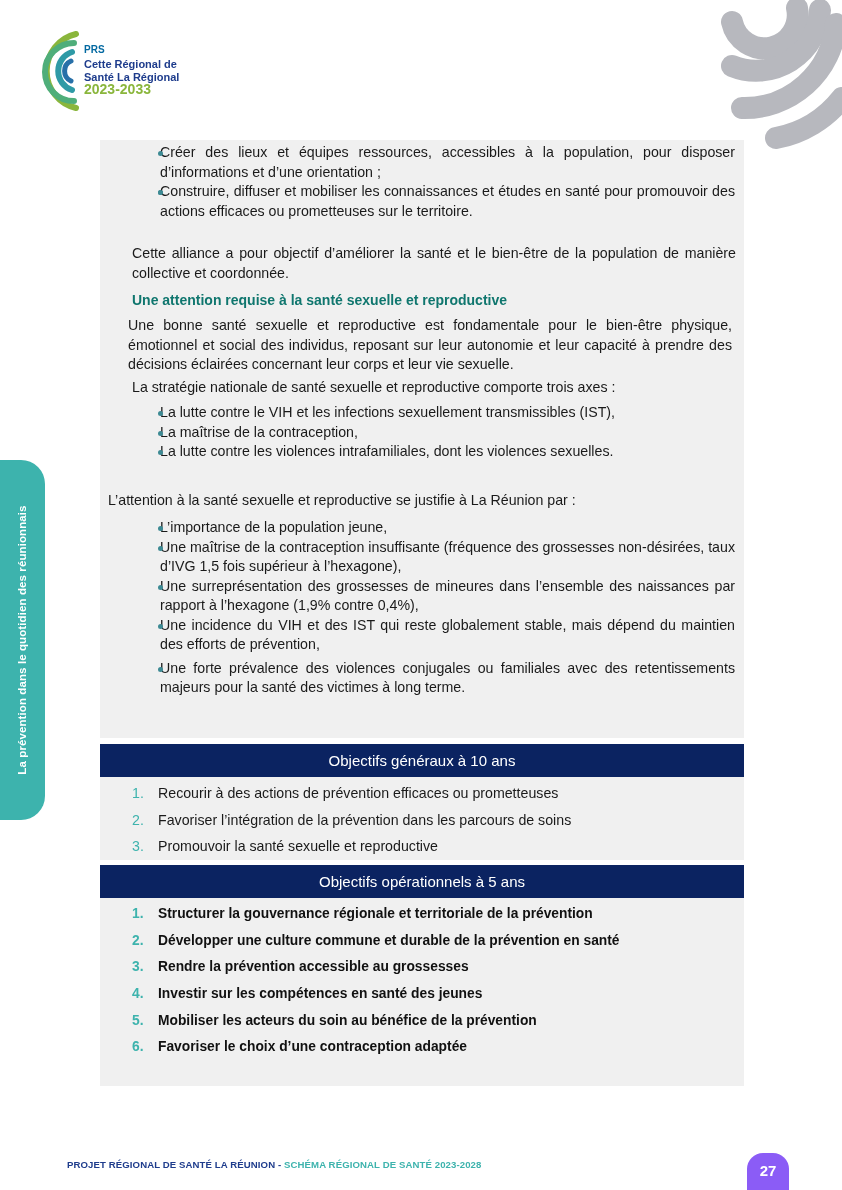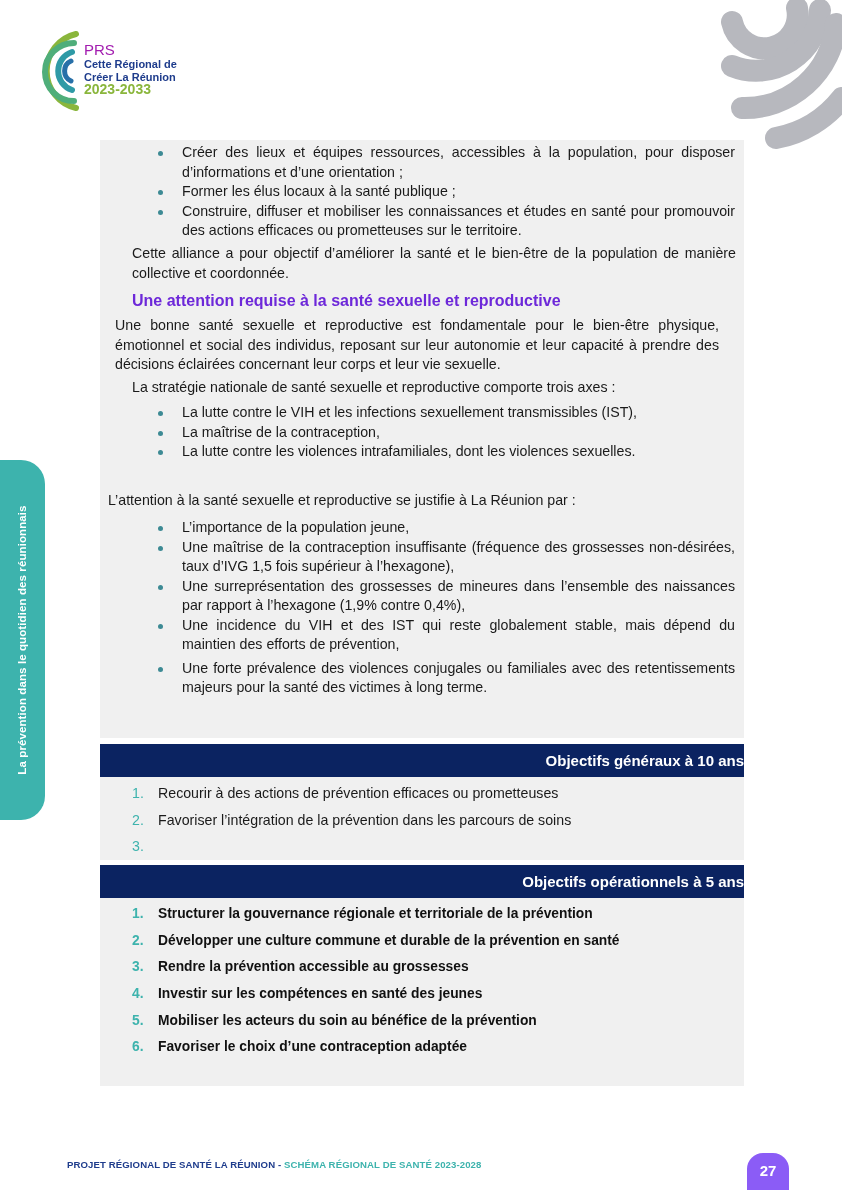--- a/index.html
+++ b/index.html
@@ -3,54 +3,54 @@
   <meta charset="utf-8">
   <style>
     * { box-sizing: border-box; margin: 0; padding: 0; }
     html, body { width: 842px; height: 1190px; background: #ffffff; overflow: hidden; }
     body { position: relative; font-family: "Liberation Sans", "DejaVu Sans", sans-serif; color: #1a1a1a; }
 
     
     .logo { position: absolute; left: 24px; top: 28px; width: 200px; height: 86px; }
     .logo svg { position: absolute; left: 0; top: 0; }
     .logo-text { position: absolute; left: 60px; top: 14px; line-height: 12.5px; }
-    .logo-prs { font-weight: normal; font-size: 15px; color: #a21caf; line-height: 16px; }
+    .logo-prs { font-weight: bold; font-size: 10px; color: #0369a1; line-height: 16px; }
     .logo-line { font-weight: bold; font-size: 11px; color: #1e3c8c; }
     .logo-years { font-weight: bold; font-size: 14px; color: #8ab63c; }
 
     
     .deco { position: absolute; right: 0; top: 0; width: 140px; height: 160px; }
 
     
     .side-tab { position: absolute; left: 0; top: 460px; width: 45px; height: 360px; background: #3db3ad; border-radius: 0 24px 24px 0; }
     .side-tab-text { position: absolute; left: 22px; top: 180px; transform: translate(-50%, -50%) rotate(-90deg); white-space: nowrap; color: #ffffff; font-size: 11.5px; font-weight: bold; letter-spacing: 0.1px; }
 
     
     .content-box { position: absolute; left: 100px; top: 140px; width: 644px; height: 598px; background: #f0f0f0; }
     .text { font-size: 14.2px; line-height: 19.5px; color: #1a1a1a; }
     .just { text-align: justify; }
 
     .bullets { list-style: none; }
-    .bullets li { position: relative; padding-left: 82px; padding-right: 9px; text-align: justify; }
+    .bullets li { position: relative; padding-left: 60px; padding-right: 9px; text-align: justify; }
     .bullets li .dot { position: absolute; left: 58px; top: 8px; width: 5px; height: 5px; border-radius: 50%; background: #3d8a94; }
 
     .list-a { position: absolute; left: 0; top: 3px; width: 644px; }
     .para-a { position: absolute; left: 32px; top: 104px; width: 604px; }
-    .subhead { position: absolute; left: 32px; top: 152px; color: #6d28d9; font-weight: bold; font-size: 16px; }
-    .para-b { position: absolute; left: 15px; top: 176px; width: 604px; }
+    .subhead { position: absolute; left: 32px; top: 152px; color: #0f766e; font-weight: bold; font-size: 14px; }
+    .para-b { position: absolute; left: 28px; top: 176px; width: 604px; }
     .para-c { position: absolute; left: 32px; top: 238px; width: 604px; }
     .list-b { position: absolute; left: 0; top: 263px; width: 644px; }
 
     .para-d { position: absolute; left: 8px; top: 351px; width: 630px; }
     .list-c { position: absolute; left: 0; top: 378px; width: 644px; }
     .list-c li { margin-bottom: 0; }
     .list-c li.gap { margin-top: 4px; }
 
     
-    .band { position: absolute; left: 100px; width: 644px; height: 33px; background: #0b2361; color: #ffffff; font-weight: bold; font-size: 15px; text-align: right; line-height: 33px; }
+    .band { position: absolute; left: 100px; width: 644px; height: 33px; background: #0b2361; color: #ffffff; font-weight: normal; font-size: 15px; text-align: center; line-height: 33px; }
     .band-1 { top: 744px; }
     .band-2 { top: 865px; }
 
     .obj-box { position: absolute; left: 100px; width: 644px; background: #f0f0f0; }
     .obj-box-1 { top: 777px; height: 83px; }
     .obj-box-2 { top: 898px; height: 188px; }
 
     .num-list { list-style: none; position: absolute; left: 0; width: 644px; }
     .num-list li { position: relative; padding-left: 58px; font-size: 14.2px; height: 26.7px; line-height: 26.7px; }
     .num-list li .num { position: absolute; left: 32px; top: 0; color: #3db3ad; }
@@ -71,40 +71,40 @@
 <div class="logo">
   <svg width="60" height="86" viewBox="0 0 60 86">
     <path d="M52 6 A38 38 0 0 0 52 80" fill="none" stroke="#8ab63c" stroke-width="6" stroke-linecap="round"></path>
     <path d="M50 15 A29 29 0 0 0 50 73" fill="none" stroke="#4fae7a" stroke-width="6" stroke-linecap="round"></path>
     <path d="M48 24 A20 20 0 0 0 48 62" fill="none" stroke="#2f9aa6" stroke-width="6" stroke-linecap="round"></path>
     <path d="M47 33 A11 11 0 0 0 47 53" fill="none" stroke="#2870a8" stroke-width="5" stroke-linecap="round"></path>
   </svg>
   <div class="logo-text">
     <div class="logo-prs">PRS</div>
     <div class="logo-line">Cette Régional de</div>
-    <div class="logo-line">Créer La Réunion</div>
+    <div class="logo-line">Santé La Régional</div>
     <div class="logo-years">2023-2033</div>
   </div>
 </div>
 
 <svg class="deco" viewBox="0 0 140 160">
   <path d="M30 22 A32 32 0 0 0 95 8" fill="none" stroke="#b7b8be" stroke-width="22" stroke-linecap="round"></path>
   <path d="M30 66 A64 64 0 0 0 118 10" fill="none" stroke="#b7b8be" stroke-width="22" stroke-linecap="round"></path>
   <path d="M40 108 A92 92 0 0 0 134 24" fill="none" stroke="#b7b8be" stroke-width="22" stroke-linecap="round"></path>
   <path d="M74 138 A110 110 0 0 0 140 98" fill="none" stroke="#b7b8be" stroke-width="22" stroke-linecap="round"></path>
 </svg>
 
 <div class="side-tab">
   <div class="side-tab-text">La prévention dans le quotidien des réunionnais</div>
 </div>
 
 <div class="content-box">
   <ul class="bullets list-a text">
     <li><span class="dot"></span><span>Créer des lieux et équipes ressources, accessibles à la population, pour disposer d’informations et d’une orientation ;</span></li>
-    <li><span class="dot"></span><span>Former les élus locaux à la santé publique ;</span></li>
+    <li><span class="dot"></span></li>
     <li><span class="dot"></span><span>Construire, diffuser et mobiliser les connaissances et études en santé pour promouvoir des actions efficaces ou prometteuses sur le territoire.</span></li>
   </ul>
 
   <p class="para-a text just">Cette alliance a pour objectif d’améliorer la santé et le bien-être de la population de manière collective et coordonnée.</p>
 
   <div class="subhead">Une attention requise à la santé sexuelle et reproductive</div>
 
   <p class="para-b text just">Une bonne santé sexuelle et reproductive est fondamentale pour le bien-être physique, émotionnel et social des individus, reposant sur leur autonomie et leur capacité à prendre des décisions éclairées concernant leur corps et leur vie sexuelle.</p>
 
   <p class="para-c text">La stratégie nationale de santé sexuelle et reproductive comporte trois axes :</p>
@@ -124,21 +124,21 @@
     <li><span class="dot"></span><span>Une incidence du VIH et des IST qui reste globalement stable, mais dépend du maintien des efforts de prévention,</span></li>
     <li class="gap"><span class="dot"></span><span>Une forte prévalence des violences conjugales ou familiales avec des retentissements majeurs pour la santé des victimes à long terme.</span></li>
   </ul>
 </div>
 
 <div class="band band-1">Objectifs généraux à 10 ans</div>
 <div class="obj-box obj-box-1">
   <ol class="num-list num-list-1">
     <li><span class="num">1.</span><span>Recourir à des actions de prévention efficaces ou prometteuses</span></li>
     <li><span class="num">2.</span><span>Favoriser l’intégration de la prévention dans les parcours de soins</span></li>
-    <li><span class="num">3.</span></li>
+    <li><span class="num">3.</span><span>Promouvoir la santé sexuelle et reproductive</span></li>
   </ol>
 </div>
 
 <div class="band band-2">Objectifs opérationnels à 5 ans</div>
 <div class="obj-box obj-box-2">
   <ol class="num-list num-list-2">
     <li><span class="num">1.</span><span>Structurer la gouvernance régionale et territoriale de la prévention</span></li>
     <li><span class="num">2.</span><span>Développer une culture commune et durable de la prévention en santé</span></li>
     <li><span class="num">3.</span><span>Rendre la prévention accessible au grossesses</span></li>
     <li><span class="num">4.</span><span>Investir sur les compétences en santé des jeunes</span></li>

